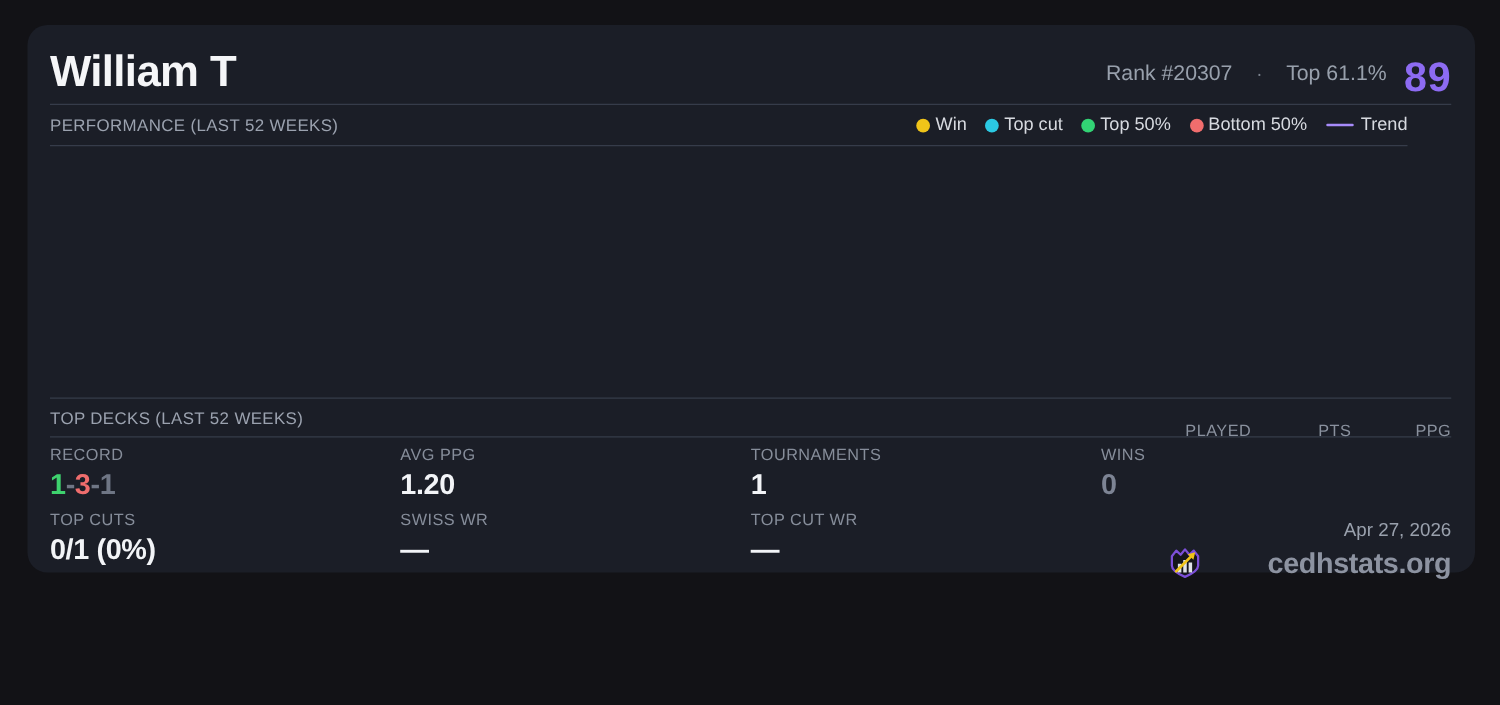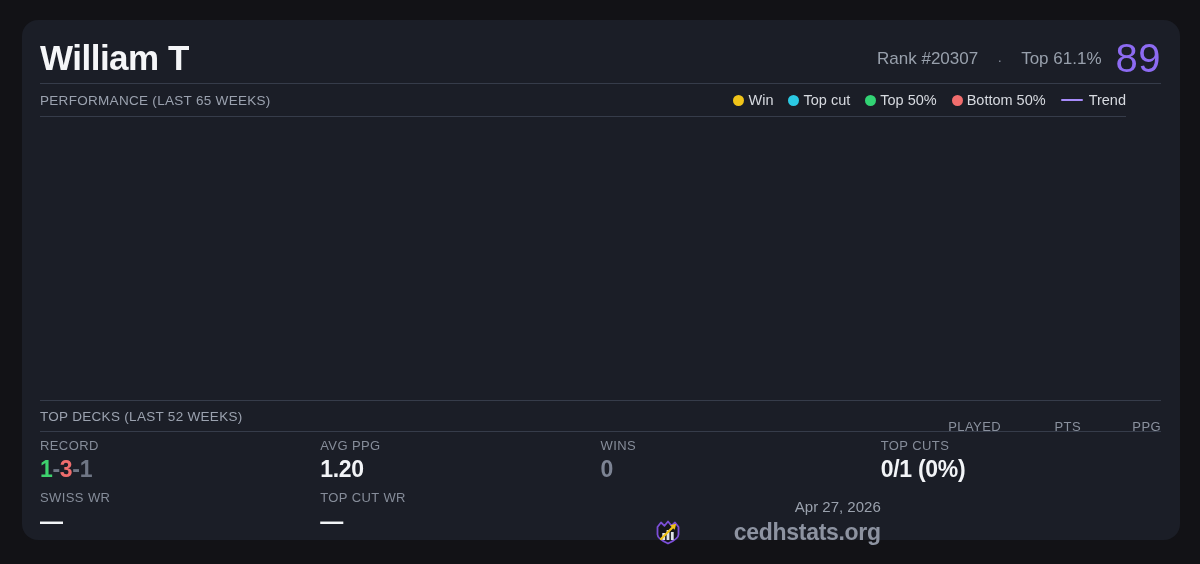--- a/index.html
+++ b/index.html
@@ -5,21 +5,21 @@
   * { margin: 0; padding: 0; box-sizing: border-box; }
   html, body { width: 1200px; height: 564px; }
   body {
     background: #121216;
     font-family: "Liberation Sans", "DejaVu Sans", sans-serif;
     overflow: hidden;
   }
   .card {
     position: absolute;
     left: 22px; top: 20px;
-    width: 1158px; height: 520px;
+    width: 1158px; height: 438px;
     background: #1b1e27;
     border-radius: 16px;
     padding: 0 19px 0 18px;
     display: flex;
     flex-direction: column;
   }
   
   .header {
     height: 64px;
     display: flex;
@@ -43,22 +43,22 @@
   .rank-meta {
     font-size: 17px;
     color: #98a0ac;
     padding-bottom: 8px;
     display: flex;
     gap: 19px;
     align-items: center;
   }
   .dot-sep { color: #7d8490; font-size: 15px; }
   .score {
-    font-size: 40px;
-    font-weight: 400;
+    font-size: 33px;
+    font-weight: 700;
     line-height: 0.95;
     letter-spacing: 0.5px;
   }
   
   .perf-header {
     height: 33px;
     width: calc(100% - 35px);
     display: flex;
     justify-content: space-between;
     align-items: center;
@@ -167,21 +167,21 @@
       <div class="rank-meta">
         <span>Rank #20307</span>
         <span class="dot-sep">·</span>
         <span>Top 61.1%</span>
       </div>
       <div class="score" style="color: rgb(141, 107, 242);">89</div>
     </div>
   </div>
 
   <div class="perf-header">
-    <span class="section-title">PERFORMANCE (LAST 65 WEEKS)</span>
+    <span class="section-title">PERFORMANCE (LAST 52 WEEKS)</span>
     <div class="legend">
       <span class="legend-item">
         <span class="legend-dot" style="background: rgb(240, 196, 25);"></span>
         <span>Win</span>
       </span>
       <span class="legend-item">
         <span class="legend-dot" style="background: rgb(43, 201, 227);"></span>
         <span>Top cut</span>
       </span>
       <span class="legend-item">
@@ -217,20 +217,24 @@
       <div class="stat-value">
         <span style="color: rgb(62, 210, 110);">1</span><span style="color: rgb(111, 118, 133);">-</span><span style="color: rgb(239, 109, 109);">3</span><span style="color: rgb(111, 118, 133);">-</span><span style="color: rgb(111, 118, 133);">1</span>
       </div>
     </div>
 
     <div class="stat-cell">
       <div class="stat-label">AVG PPG</div>
       <div class="stat-value">1.20</div>
     </div>
 
+    <div class="stat-cell">
+      <div class="stat-label">TOURNAMENTS</div>
+      <div class="stat-value">1</div>
+    </div>
 
     <div class="stat-cell">
       <div class="stat-label">WINS</div>
       <div class="stat-value" style="color: rgb(125, 132, 148);">0</div>
     </div>
 
     <div class="stat-cell">
       <div class="stat-label">TOP CUTS</div>
       <div class="stat-value">0/1 (0%)</div>
     </div>

